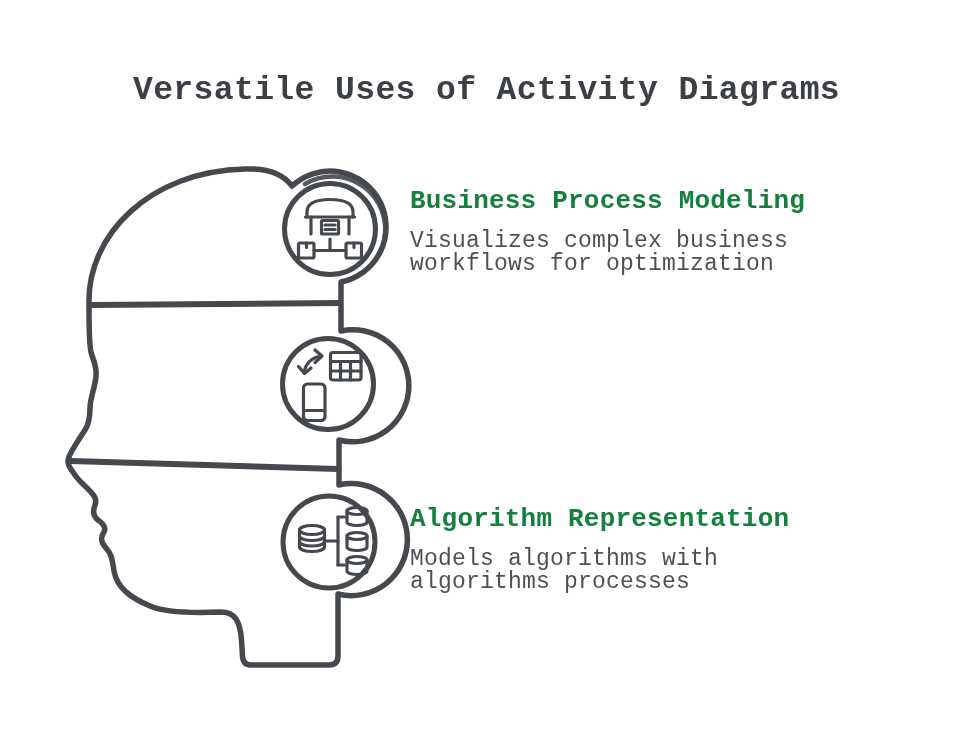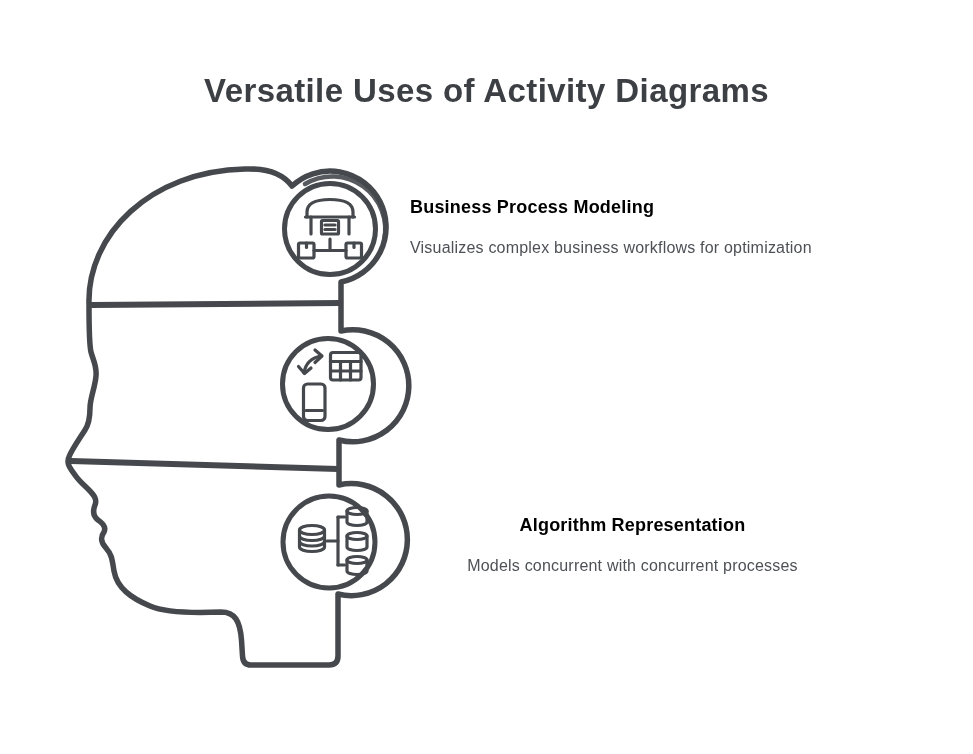--- a/index.html
+++ b/index.html
@@ -1,41 +1,41 @@
 <!DOCTYPE html>
 <html><head>
 <meta charset="utf-8">
 <style>
   * { margin:0; padding:0; box-sizing:border-box; }
   html,body { background:#ffffff; }
   .canvas {
     position:relative;
     width:973px; height:754px;
     background:#ffffff;
-    font-family:Liberation Sans, sans-serif;
+    font-family:Liberation Mono, monospace;
     overflow:hidden;
   }
   .page-title {
     position:absolute; left:0; right:0; top:72px;
     text-align:center;
     font-size:33px; font-weight:bold;
     letter-spacing:0.4px;
     color:#3c3f43;
   }
   .figure-svg { position:absolute; left:0; top:0; }
   .section { position:absolute; left:410px; width:445px; }
   .section-1 { top:186px; }
   .section-2 { top:342px; }
-  .section-3 { top:504px;text-align:center; }
+  .section-3 { top:504px; }
   .section h2 {
-    font-size:18px; font-weight:bold; color:#000000;
-    line-height:30px; margin:6px 0 14px 0; letter-spacing:0.2px;
+    font-size:26px; font-weight:bold; color:#15803d;
+    line-height:30px; margin:0 0 14px 0; letter-spacing:0.2px;
   }
   .section p {
-    font-size:16px; color:#4d5156;
+    font-size:23px; color:#4d5156;
     line-height:23px; letter-spacing:0.2px;
   }
   .ink-stroke { fill:none; stroke:#45484c; stroke-linecap:round; stroke-linejoin:round; }
 </style>
 </head>
 <body>
 
 <div class="canvas">
 
   <h1 class="page-title">Versatile Uses of Activity Diagrams</h1>
@@ -130,16 +130,16 @@
   <div class="section section-1">
     <h2>Business Process Modeling</h2>
     <p>Visualizes complex business workflows for optimization</p>
   </div>
 
   <div class="section section-2">
   </div>
 
   <div class="section section-3">
     <h2>Algorithm Representation</h2>
-    <p>Models concurrent with concurrent processes</p>
+    <p>Models algorithms with algorithms processes</p>
   </div>
 
 </div>
 
 </body></html>

